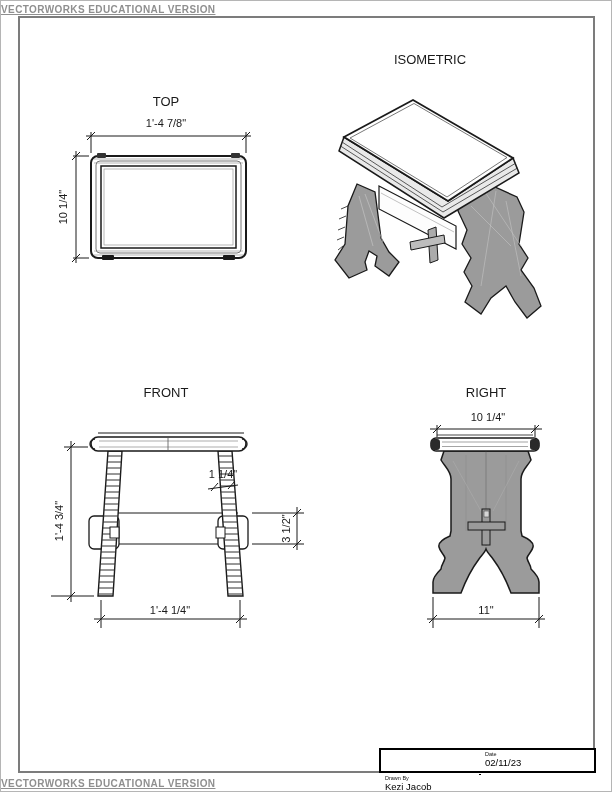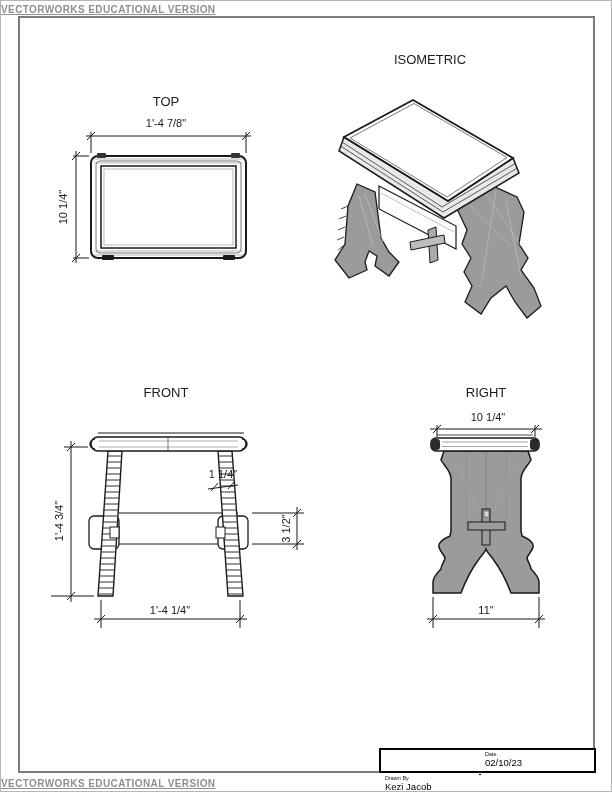--- a/index.html
+++ b/index.html
@@ -222,19 +222,19 @@
     <text class="dim-text" x="75" y="233" text-anchor="middle">11"</text>
   </svg>
 
   <div class="titleblock">
     <div class="tb-cell">
       <div class="tb-label">Drawn By</div>
       <div class="tb-value">Kezi Jacob</div>
     </div>
     <div class="tb-cell">
       <div class="tb-label">Date</div>
-      <div class="tb-value">02/10/23</div>
+      <div class="tb-value">02/11/23</div>
     </div>
   </div>
 
   <div class="banner banner-bottom">VECTORWORKS EDUCATIONAL VERSION</div>
 
 </div>
 
 </body></html>

